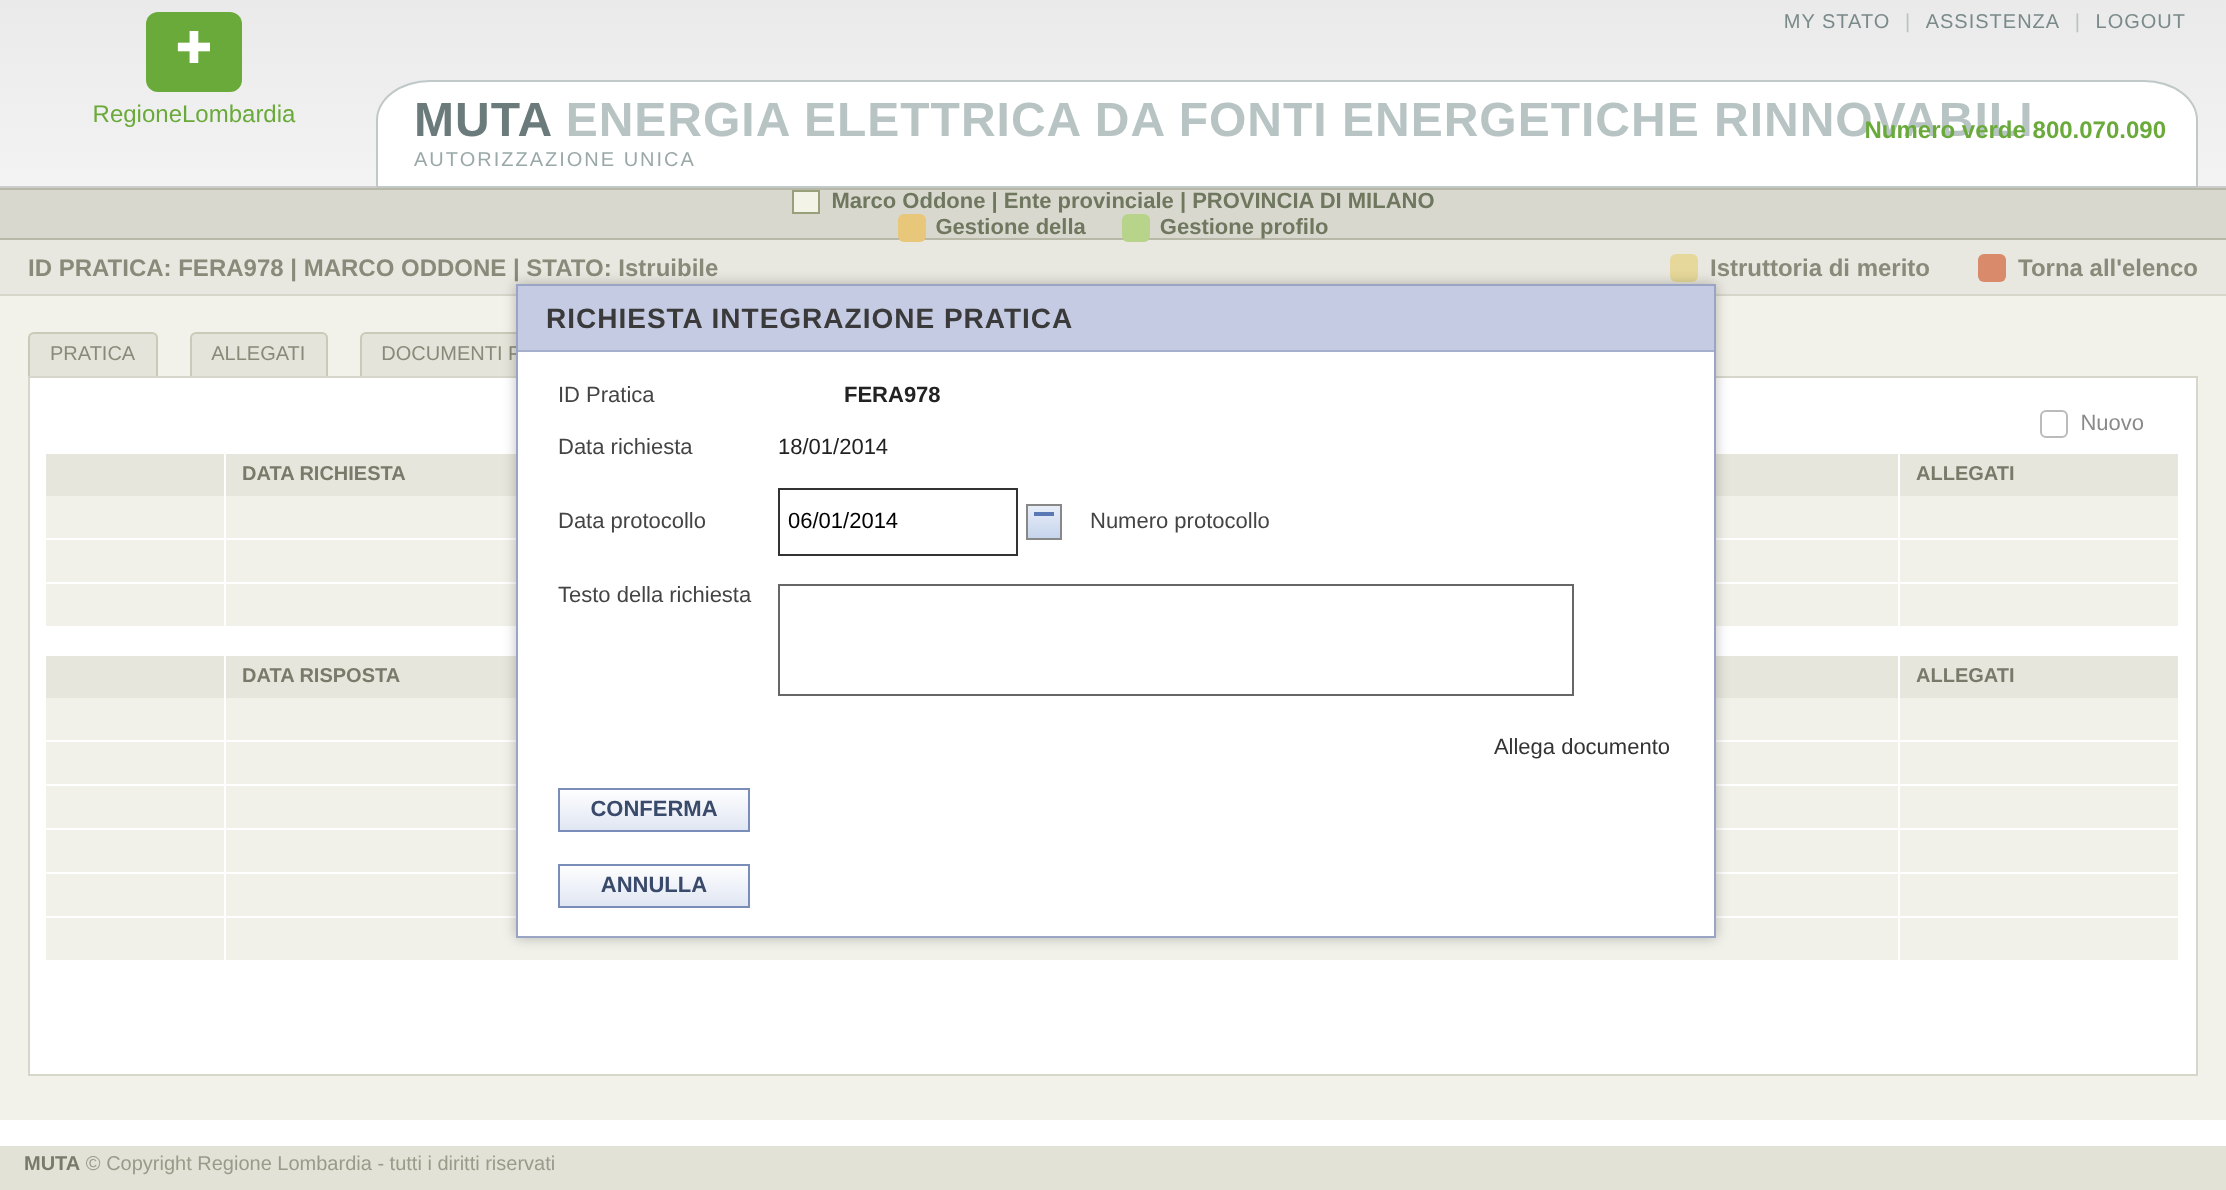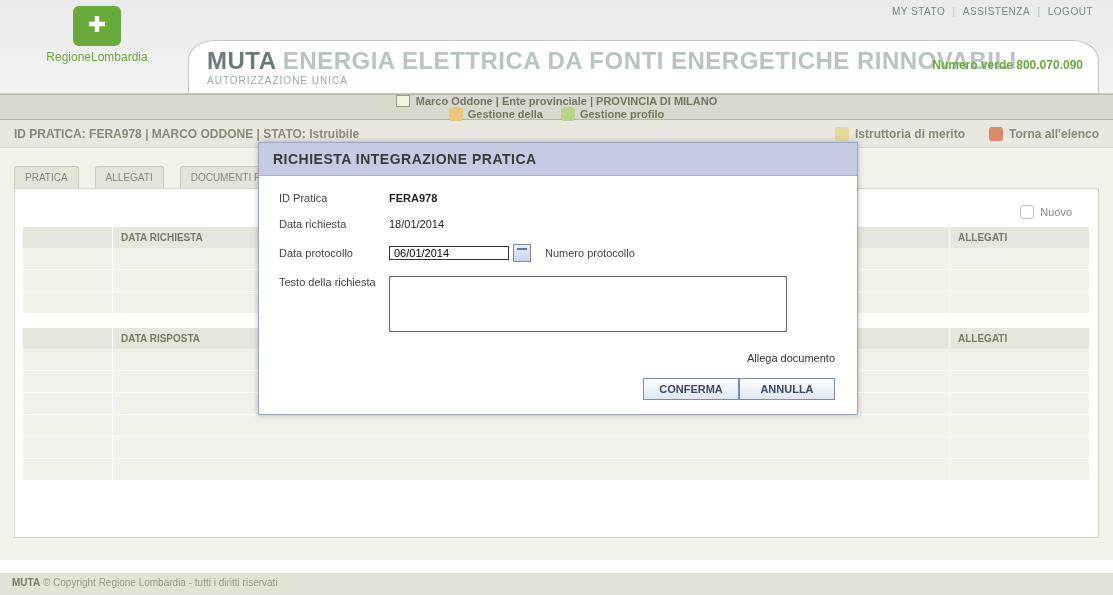--- a/index.html
+++ b/index.html
@@ -208,25 +208,25 @@
     letter-spacing: 0.5px;
     border-bottom: 1px solid #a6b0cc;
   }
   .modal-body { padding: 16px 20px 10px 20px; border-radius: 31px; }
   .field-row {
     display: flex;
     align-items: center;
     margin-bottom: 14px;
   }
   .field-row .lbl { width: 110px; color: #444; }
-  .field-row .val { font-weight: bold; color: #222; }
+  .field-row .val { font-weight: bold; color: #222; margin-left: 33px; }
   .field-row .val-plain { color: #222; }
   .input-text {
     border: 1px solid #333;
-    height: 14px;
+    height: 34px;
     padding: 1px 4px;
     font-size: 11px;
     width: 120px;
   }
   .input-text.focused {
     border: 1px solid #3b6fc4;
     outline: 1px solid #8fb4e8;
     width: 150px;
   }
   .cal-icon {
@@ -251,22 +251,23 @@
   }
   .allega-row {
     text-align: right;
     padding: 6px 2px 14px 0;
     color: #333;
     cursor: pointer;
   }
   .modal-actions {
     display: flex;
     justify-content: flex-end;
-    gap: 0;
+    gap: 16px;
     padding: 0 2px 4px 0;
+    flex-direction: column;
   }
   .btn {
     width: 96px;
     height: 22px;
     border: 1px solid #7a8db8;
     background: linear-gradient(#fefeff, #e0e6f2);
     font-size: 11px;
     font-weight: bold;
     color: #3a4a6a;
     cursor: pointer;

